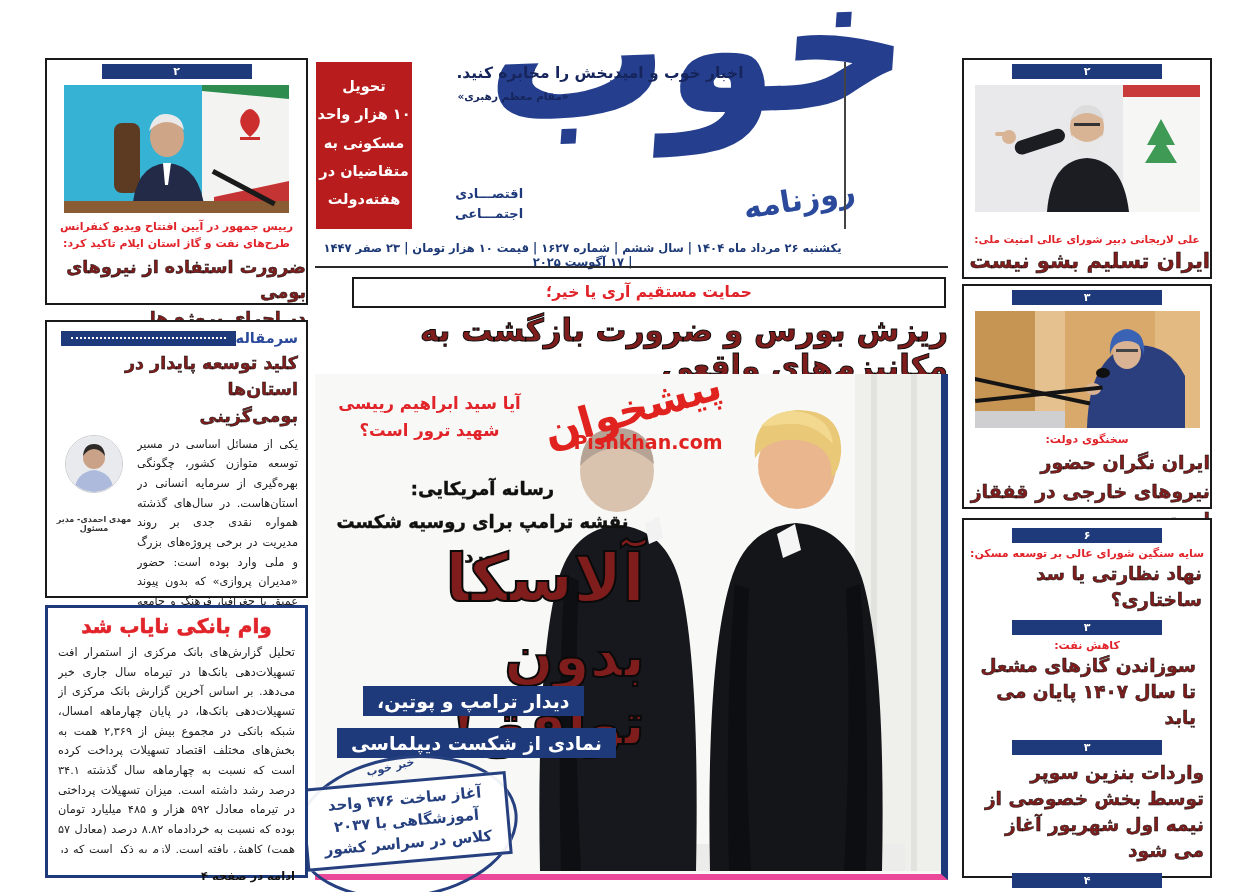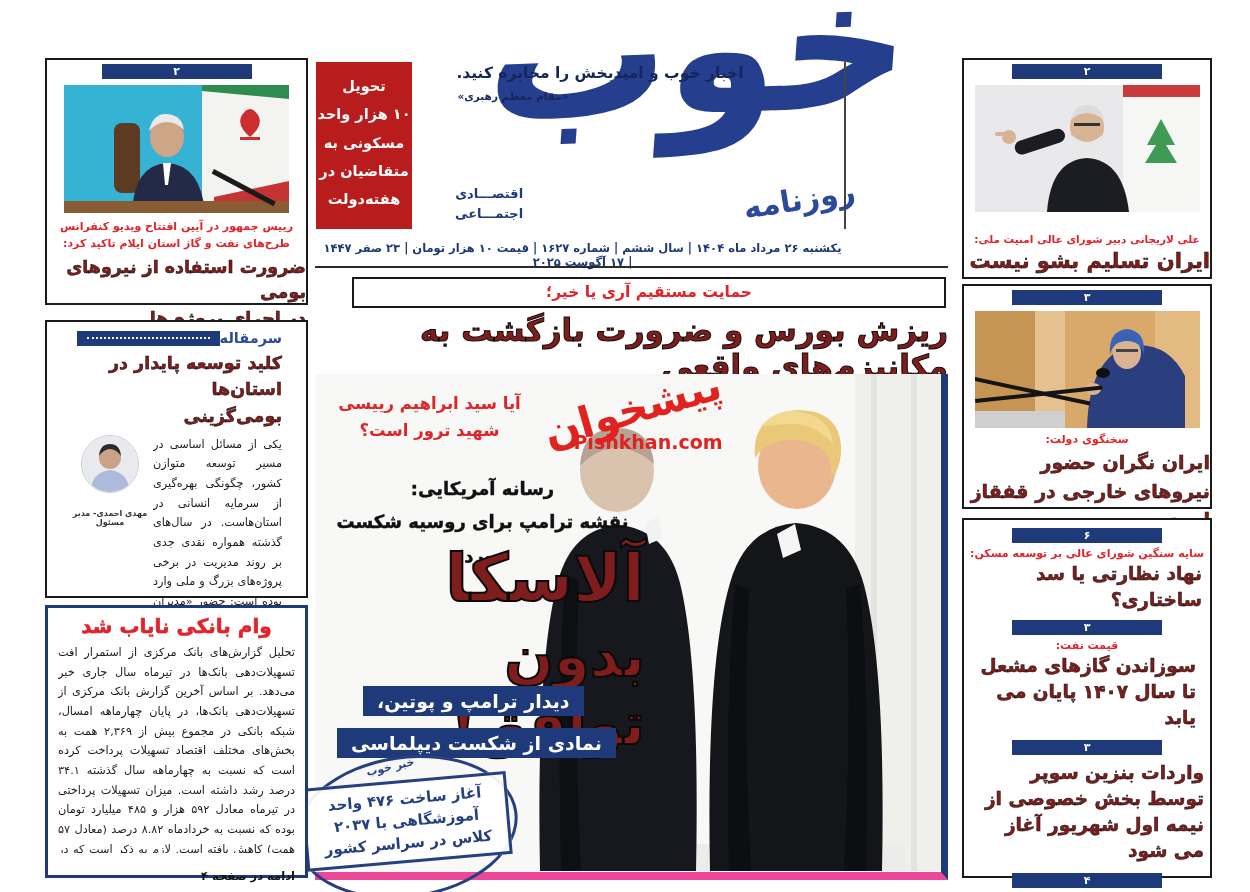--- a/index.html
+++ b/index.html
@@ -122,40 +122,40 @@
   </div>
 
   <div class="frame" style="left:962px;top:518px;width:250px;height:360px;padding-top:4px;">
     <div>
       <div class="pagebar">۶</div>
       <div class="kicker" style="font-size:11px;margin-top:4px;">سایه سنگین شورای عالی بر توسعه مسکن:</div>
       <div class="hl" style="font-size:18.5px;line-height:1.4;margin:1px 8px 0;">نهاد نظارتی یا سد ساختاری؟</div>
     </div>
     <div style="margin-top:7px;">
       <div class="pagebar">۳</div>
-      <div class="kicker" style="font-size:11px;margin-top:4px;">قیمت نفت:</div>
+      <div class="kicker" style="font-size:11px;margin-top:4px;">کاهش نفت:</div>
       <div class="hl" style="font-size:18.5px;line-height:1.42;margin:1px 14px 0;">سوزاندن گازهای مشعل تا سال ۱۴۰۷ پایان می یابد</div>
     </div>
     <div style="margin-top:8px;">
       <div class="pagebar">۳</div>
       <div class="hl" style="font-size:18.5px;line-height:1.42;margin:5px 6px 0;">واردات بنزین سوپر توسط بخش خصوصی از نیمه اول شهریور آغاز می شود</div>
     </div>
     <div style="margin-top:8px;">
       <div class="pagebar">۴</div>
 
     </div>
   </div>
 
   <div class="frame" style="left:352px;top:277px;width:594px;height:31px;">
     <div class="kicker" style="font-size:15.5px;line-height:27px;">حمایت مستقیم آری یا خیر؛</div>
   </div>
   <div class="hl abs" style="left:316px;top:312px;width:632px;font-size:31px;letter-spacing:-0.5px;-webkit-text-stroke:1px #0a0a0a;">ریزش بورس و ضرورت بازگشت به مکانیزم‌های واقعی</div>
 
   <div class="abs" style="left:315px;top:374px;width:633px;height:506px;border-left:0;box-sizing:border-box;
-              border-right:7px solid #1e3a7a;border-bottom:8px solid #ec4899;background:#f7f7f5;">
+              border-right:7px solid #1e3a7a;border-bottom:6px solid #ec4899;background:#f7f7f5;">
     <svg width="626" height="497" viewBox="0 0 626 497" style="position:absolute;left:0;top:0;">
       <rect width="626" height="497" fill="#f8f8f6"></rect>
       <rect x="540" y="0" width="86" height="497" fill="#efefec"></rect>
       <rect x="556" y="0" width="6" height="497" fill="#e2e2df"></rect>
       <rect x="596" y="0" width="6" height="497" fill="#e2e2df"></rect>
       <rect x="250" y="470" width="340" height="27" fill="#ececea"></rect>
 
       <ellipse cx="302" cy="97" rx="37" ry="41" fill="#d9c3ae"></ellipse>
       <path d="M265 92 q2 -38 37 -38 q34 0 37 36 q-18 -16 -37 -16 q-20 0 -37 18z" fill="#b5a496"></path>
       <path d="M225 497 q-4 -210 18 -290 q14 -52 60 -56 q48 4 62 58 q20 82 16 288z" fill="#17181d"></path>
@@ -197,38 +197,38 @@
     <div class="abs" style="left:-2px;top:-4px;width:218px;height:136px;border:3px solid #26407f;border-radius:50%;"></div>
     <div class="abs" style="left:78px;top:-1px;font-size:11px;font-weight:bold;color:#26407f;transform:rotate(-5deg);">خبر خوب</div>
     <div class="abs" style="left:8px;top:20px;width:188px;border:3.5px solid #26407f;background:rgba(255,255,255,0.93);
                 padding:6px 6px;text-align:center;transform:rotate(3deg);">
       <div class="stamp-line">آغاز ساخت ۴۷۶ واحد</div>
       <div class="stamp-line">آموزشگاهی با ۲۰۳۷</div>
       <div class="stamp-line">کلاس در سراسر کشور</div>
     </div>
   </div>
 
-  <div class="frame" style="left:45px;top:320px;width:263px;height:278px;padding:8px 24px;">
+  <div class="frame" style="left:45px;top:320px;width:263px;height:278px;padding:8px 8px;">
     <div style="display:flex;align-items:center;">
       <span style="color:#2b4a9b;font-weight:bold;font-size:14.5px;">سرمقاله</span>
       <span class="dotbar"></span>
     </div>
     <div class="hl" style="font-size:17.5px;line-height:1.5;margin-top:4px;">
       <div>کلید توسعه پایدار در استان‌ها</div>
       <div>بومی‌گزینی</div>
     </div>
     <div style="margin-top:6px;">
       <div style="float:left;width:78px;text-align:center;margin-right:4px;">
         <svg width="56" height="56" viewBox="0 0 56 56" style="border-radius:50%;border:1px solid #ccc;">
           <rect width="56" height="56" fill="#e8eaee"></rect>
           <circle cx="28" cy="22" r="11" fill="#caa287"></circle>
           <path d="M17 20 q1 -12 11 -12 q10 0 11 12 q-5 -7 -11 -7 q-6 0 -11 7z" fill="#2e2a28"></path>
           <path d="M8 56 q2 -20 20 -22 q18 2 20 22z" fill="#aebadb"></path>
         </svg>
-        <div style="font-size:8px;font-weight:bold;color:#333;margin-top:12px;">مهدی احمدی- مدیر مسئول</div>
+        <div style="font-size:8px;font-weight:bold;color:#333;margin-top:18px;">مهدی احمدی- مدیر مسئول</div>
       </div>
       <div class="body-text" style="height:172px;">یکی از مسائل اساسی در مسیر توسعه متوازن کشور، چگونگی بهره‌گیری از سرمایه انسانی در استان‌هاست. در سال‌های گذشته همواره نقدی جدی بر روند مدیریت در برخی پروژه‌های بزرگ و ملی وارد بوده است: حضور «مدیران پروازی» که بدون پیوند عمیق با جغرافیا، فرهنگ و جامعه محلی، سکان‌دار طرح‌ها می‌شوند. رئیس‌جمهور اخیراً بر ضرورت...</div>
     </div>
     <div style="clear:both;font-size:11.5px;font-weight:bold;color:#111;">صفحه ۲ را بخوانید</div>
   </div>
 
   <div class="navyframe" style="left:45px;top:605px;width:263px;height:273px;padding:6px 10px;">
     <div class="kicker" style="font-size:20px;-webkit-text-stroke:0.6px #e1232a;">وام بانکی نایاب شد</div>
     <div class="body-text" style="height:210px;margin-top:5px;">تحلیل گزارش‌های بانک مرکزی از استمرار افت تسهیلات‌دهی بانک‌ها در تیرماه سال جاری خبر می‌دهد. بر اساس آخرین گزارش بانک مرکزی از تسهیلات‌دهی بانک‌ها، در پایان چهارماهه امسال، شبکه بانکی در مجموع بیش از ۲,۳۶۹ همت به بخش‌های مختلف اقتصاد تسهیلات پرداخت کرده است که نسبت به چهارماهه سال گذشته ۳۴.۱ درصد رشد داشته است. میزان تسهیلات پرداختی در تیرماه معادل ۵۹۲ هزار و ۴۸۵ میلیارد تومان بوده که نسبت به خردادماه ۸.۸۲ درصد (معادل ۵۷ همت) کاهش یافته است. لازم به ذکر است که در خردادماه نیز بانک‌ها ۶۸ درصد کمتر از اردیبهشت‌ماه تسهیلات پرداخت کرده بودند. سهم بخش‌های مختلف از تسهیلات‌دهی در پایان چهارماهه به شرح زیر بوده است: ۱- بخش تولید و اشتغال (ایجادی): ۹.۳ درصد (افزایش ۱ درصدی نسبت به ...</div>
     <div style="font-size:11.5px;font-weight:bold;color:#111;margin-top:16px;">ادامه در صفحه ۴</div>

